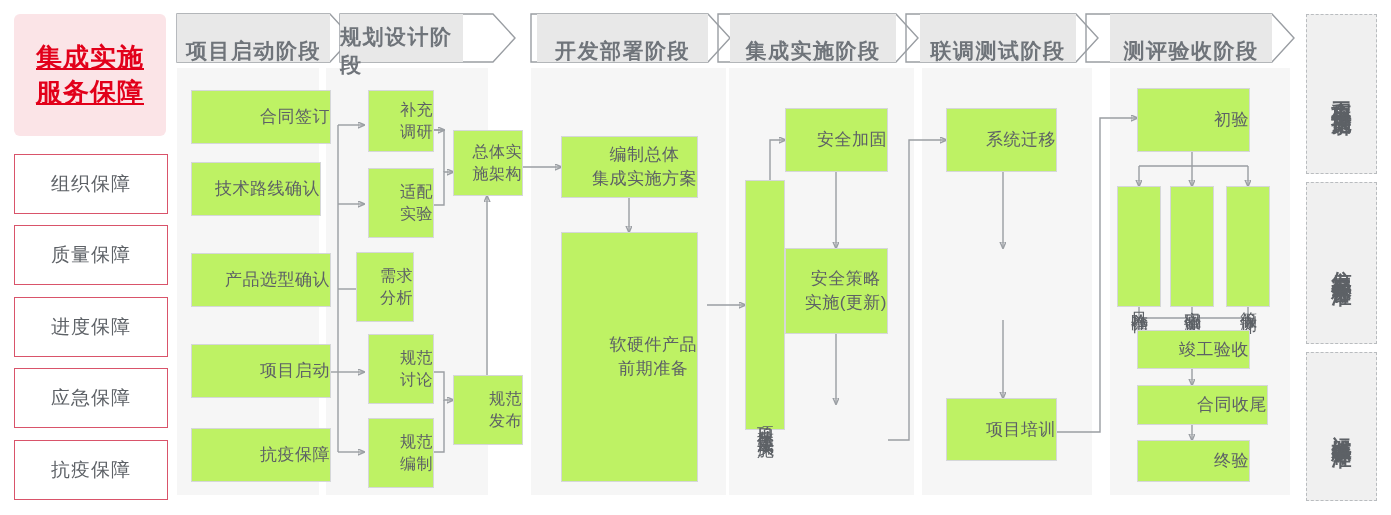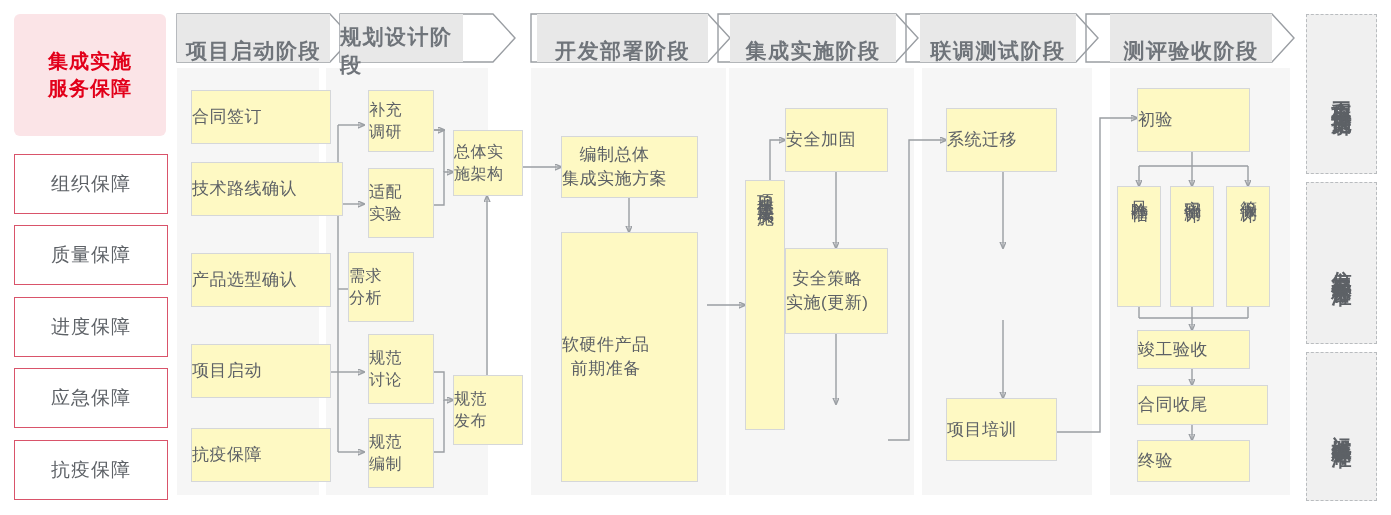--- a/index.html
+++ b/index.html
@@ -9,22 +9,22 @@
   }
   #stage{position:absolute;left:0;top:0;width:1391px;height:515px;}
 
   
   .side-hero{
     position:absolute;left:14px;top:14px;width:152px;height:122px;
     background:#fbe4e7;border-radius:6px;
     display:flex;align-items:center;justify-content:center;
   }
   .side-hero span{
-    color:#e2001a;font-weight:bold;font-size:20px;line-height:1.35;
-    text-align:left;letter-spacing:1px;
+    color:#e2001a;font-weight:bold;font-size:26px;line-height:1.35;
+    text-align:left;letter-spacing:1px;text-decoration:underline;
   }
   .side-item{
     position:absolute;left:14px;width:152px;height:58px;
     background:#ffffff;border:1.5px solid #d9536a;
     display:flex;align-items:center;justify-content:center;
   }
   .side-item span{color:#5d6166;font-size:19px;letter-spacing:1px;}
 
   
   .col-panel{
@@ -34,22 +34,22 @@
     position:absolute;top:14px;height:48px;
     background:#e8e8e8;
     display:flex;align-items:center;justify-content:center;
   }
   .col-head span{
     color:#6f747a;font-weight:bold;font-size:21px;letter-spacing:1.5px;margin-top:26px;
   }
 
   
   .node{
-    position:absolute;background:#fef9c3;border:1px solid #d5d7d9;
-    display:flex;align-items:center;justify-content:flex-start;text-align:center;
+    position:absolute;background:#bef264;border:1px solid #d5d7d9;
+    display:flex;align-items:center;justify-content:flex-end;text-align:center;
     box-sizing:border-box;
   }
   .node span{color:#5d6166;font-size:17px;line-height:1.4;letter-spacing:.5px;}
   .node.small span{font-size:16px;}
   .node.vert{writing-mode:vertical-rl;text-orientation:upright;}
   .node.vert span{writing-mode:vertical-rl;text-orientation:upright;
     letter-spacing:2px;font-size:17px;}
 
   
   .std-panel{
@@ -186,40 +186,40 @@
     <path d="M1192,307 L1192,330" marker-end="url(#ah)"></path>
 
     <path d="M1192,369 L1192,385" marker-end="url(#ah)"></path>
 
     <path d="M1192,425 L1192,440" marker-end="url(#ah)"></path>
   </svg>
 
   <div class="node" style="left:191px;top:90px;width:140px;height:54px">
     <span>合同签订</span>
     </div>
-  <div class="node" style="left:191px;top:162px;width:152px;height:54px">
+  <div class="node" style="left:191px;top:162px;width:130px;height:54px">
     <span>技术路线确认</span>
     </div>
   <div class="node" style="left:191px;top:253px;width:140px;height:54px">
     <span>产品选型确认</span>
     </div>
   <div class="node" style="left:191px;top:344px;width:140px;height:54px">
     <span>项目启动</span>
     </div>
   <div class="node" style="left:191px;top:428px;width:140px;height:54px">
     <span>抗疫保障</span>
     </div>
 
   <div class="node small" style="left:368px;top:90px;width:66px;height:62px">
     <span class="ml">补充<br>调研</span>
     </div>
   <div class="node small" style="left:368px;top:168px;width:66px;height:70px">
     <span class="ml">适配<br>实验</span>
     </div>
-  <div class="node small" style="left:348px;top:252px;width:66px;height:70px">
+  <div class="node small" style="left:356px;top:252px;width:58px;height:70px">
     <span class="ml">需求<br>分析</span>
     </div>
   <div class="node small" style="left:368px;top:334px;width:66px;height:70px">
     <span class="ml">规范<br>讨论</span>
     </div>
   <div class="node small" style="left:368px;top:418px;width:66px;height:70px">
     <span class="ml">规范<br>编制</span>
     </div>
   <div class="node small" style="left:453px;top:130px;width:70px;height:66px">
     <span class="ml">总体实<br>施架构</span>

